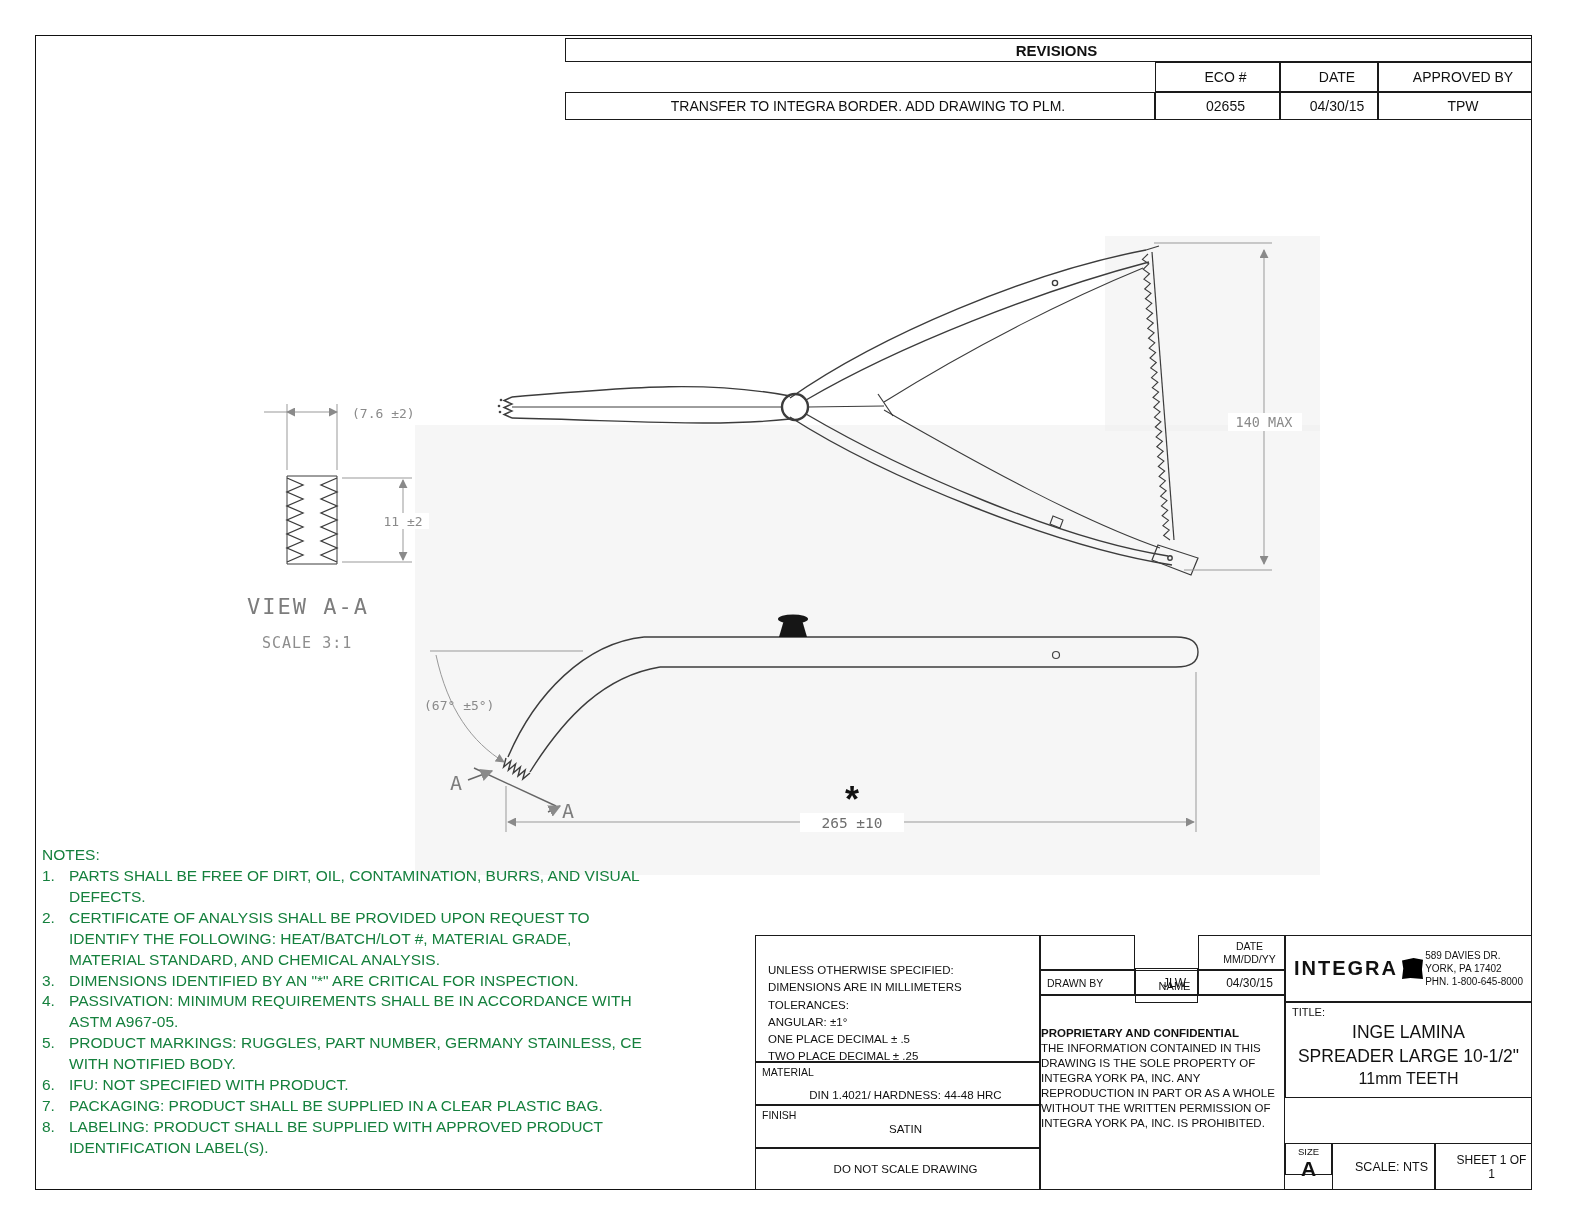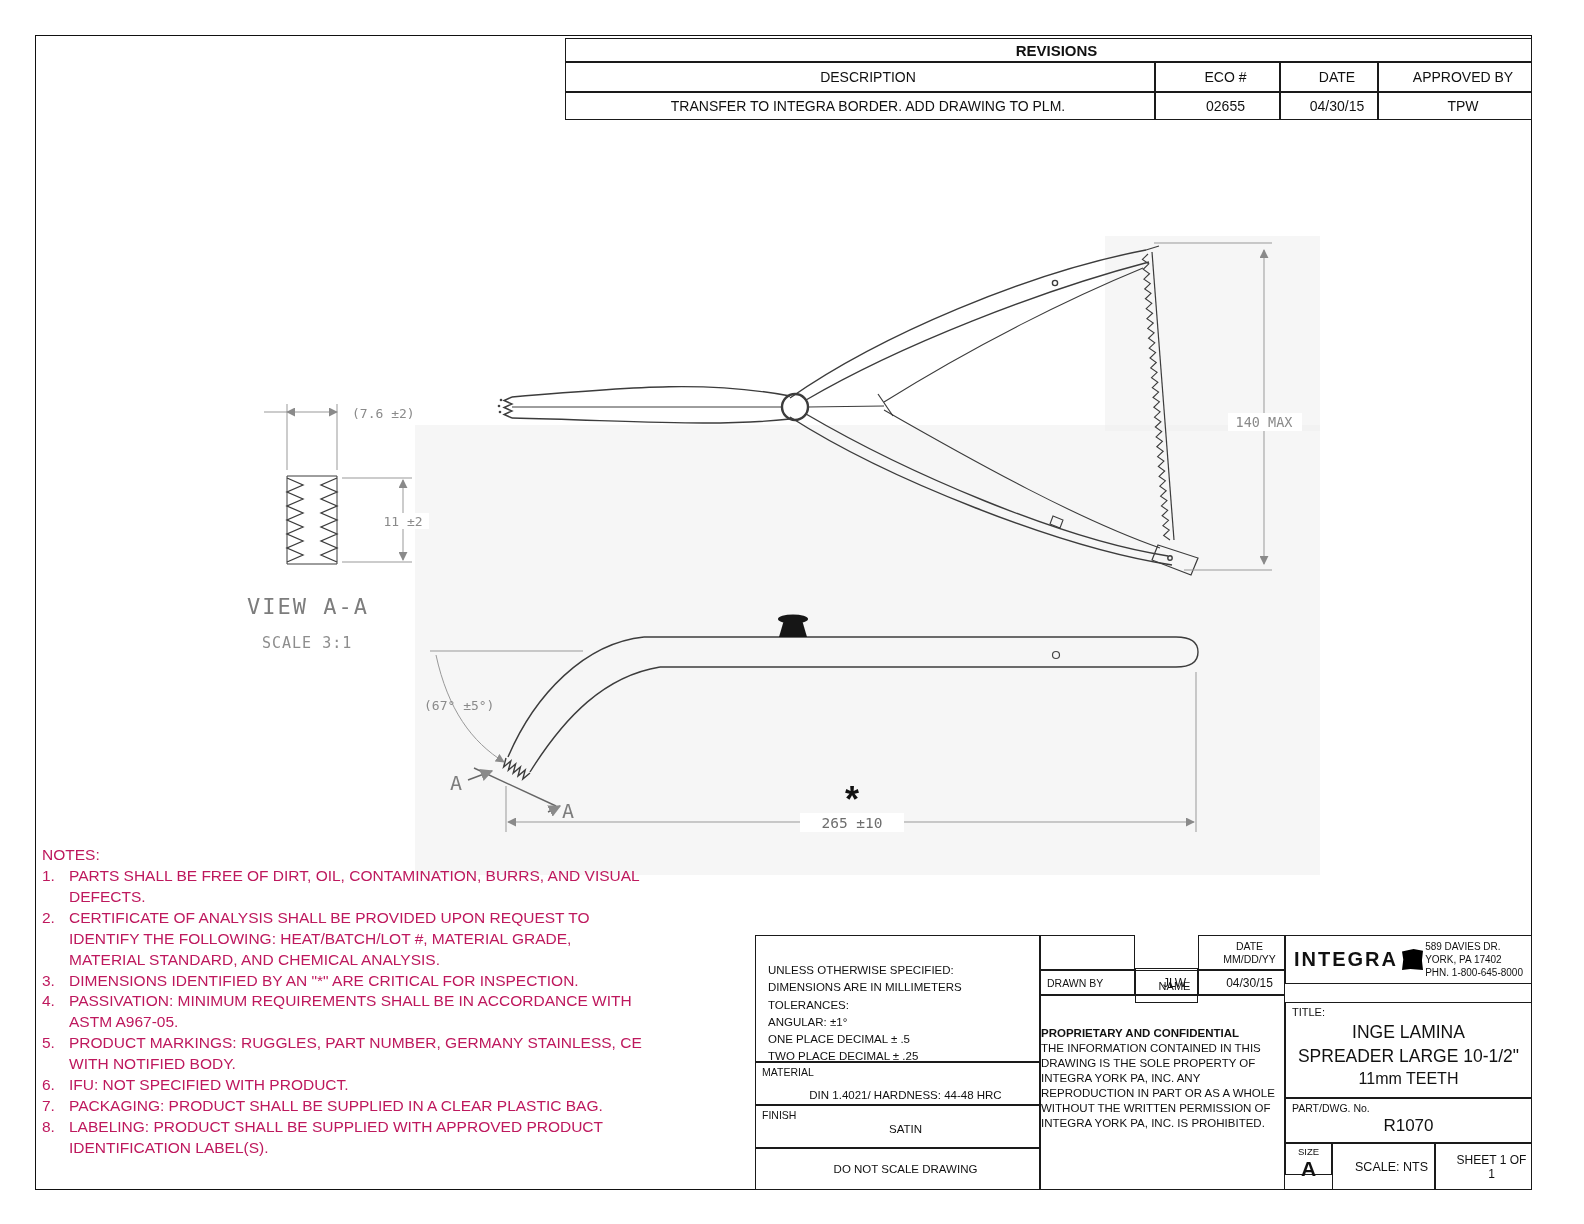--- a/index.html
+++ b/index.html
@@ -6,21 +6,21 @@
   #page{position:relative;width:1584px;height:1224px;background:#ffffff;overflow:hidden;
         font-family:"Liberation Sans", sans-serif;color:#111;}
   .cell{position:absolute;border:1px solid #1a1a1a;box-sizing:border-box;background:transparent;}
   .cc{display:flex;align-items:center;justify-content:center;text-align:center;padding-left:16px;}
   .wash{position:absolute;pointer-events:none;}
   #frame{position:absolute;left:35px;top:35px;width:1497px;height:1155px;border:1.7px solid #111;box-sizing:border-box;}
   svg{position:absolute;left:0;top:0;}
   .rev-title{font-weight:bold;font-size:15px;}
   .rev-h{font-size:14px;}
   .rev-d{font-size:14px;}
-  .notes{position:absolute;left:42px;top:845px;width:620px;font-size:15.5px;line-height:1.35;color:#be185d;}
+  .notes{position:absolute;left:42px;top:845px;width:620px;font-size:15.5px;line-height:1.35;color:#15803d;}
   .note-item{display:flex;}
   .note-num{width:27px;flex:none;}
   .note-text{flex:1;max-width:575px;}
   .tb-label{font-size:10.5px;padding:3px 0 0 6px;}
   .tb-small{font-size:11.5px;}
   .tol{padding:26px 8px 0 12px;font-size:11.5px;line-height:1.5;}
   .prop{padding:30px 8px 0 0;font-size:11.5px;line-height:1.3;}
   .prop-title{font-weight:bold;font-size:11.5px;}
   .logo-row{display:flex;align-items:center;justify-content:space-between;padding:0 8px;height:100%;box-sizing:border-box;}
   .integra-word{font-size:20px;font-weight:600;letter-spacing:2px;}
@@ -37,23 +37,20 @@
 
 <div id="page">
 
   <div class="wash" style="left:415px;top:425px;width:905px;height:450px;background:#ebebeb;opacity:.45;"></div>
   <div class="wash" style="left:1105px;top:236px;width:215px;height:195px;background:#efefef;opacity:.55;"></div>
 
   <div id="frame"></div>
 
   <div class="cell cc rev-title" style="left:565px;top:38px;width:967px;height:24px;">
     <span>REVISIONS</span>
-  </div>
-  <div class="cell cc rev-h" style="left:565px;top:62px;width:590px;height:30px;">
-    <span>DESCRIPTION</span>
   </div>
   <div class="cell cc rev-h" style="left:1155px;top:62px;width:125px;height:30px;">
     <span>ECO #</span>
   </div>
   <div class="cell cc rev-h" style="left:1280px;top:62px;width:98px;height:30px;">
     <span>DATE</span>
   </div>
   <div class="cell cc rev-h" style="left:1378px;top:62px;width:154px;height:30px;">
     <span>APPROVED BY</span>
   </div>
@@ -238,45 +235,41 @@
     <span>JLW</span>
   </div>
   <div class="cell cc" style="left:1198px;top:970px;width:87px;height:25px;font-size:12px;">
     <span>04/30/15</span>
   </div>
   <div class="cell prop" style="left:1040px;top:995px;width:245px;height:195px;">
     <div class="prop-title">PROPRIETARY AND CONFIDENTIAL</div>
     <div>THE INFORMATION CONTAINED IN THIS DRAWING IS THE SOLE PROPERTY OF INTEGRA YORK PA, INC.  ANY REPRODUCTION IN PART OR AS A WHOLE WITHOUT THE WRITTEN PERMISSION OF INTEGRA YORK PA, INC. IS PROHIBITED.</div>
   </div>
 
-  <div class="cell" style="left:1285px;top:935px;width:247px;height:49px;">
+  <div class="cell" style="left:1285px;top:935px;width:247px;height:67px;">
     <div class="logo-row">
       <div style="display:flex;align-items:center;gap:4px;">
         <span class="integra-word">INTEGRA</span>
         <span class="integra-mark"></span>
       </div>
       <div class="addr">
         <div>589 DAVIES DR.</div>
         <div>YORK, PA 17402</div>
         <div>PHN. 1-800-645-8000</div>
       </div>
     </div>
   </div>
   <div class="cell" style="left:1285px;top:1002px;width:247px;height:96px;">
     <div class="tb-label" style="font-size:11px;">TITLE:</div>
     <div class="title-lines">
       <div>INGE LAMINA</div>
       <div>SPREADER LARGE 10-1/2"</div>
       <div class="t3">11mm TEETH</div>
     </div>
   </div>
-  <div class="cell" style="left:1285px;top:1098px;width:247px;height:45px;">
-    <div class="tb-label">PART/DWG. No.</div>
-    <div class="partno">R1070</div>
-  </div>
   <div class="cell" style="left:1285px;top:1143px;width:47px;height:32px;text-align:center;">
     <div style="font-size:9.5px;margin-top:2px;">SIZE</div>
     <div style="font-size:21px;font-weight:bold;">A</div>
   </div>
   <div class="cell cc" style="left:1332px;top:1143px;width:103px;height:47px;font-size:12.5px;">
     <span>SCALE: NTS</span>
   </div>
   <div class="cell cc" style="left:1435px;top:1143px;width:97px;height:47px;font-size:12px;">
     <span>SHEET 1 OF 1</span>
   </div>

